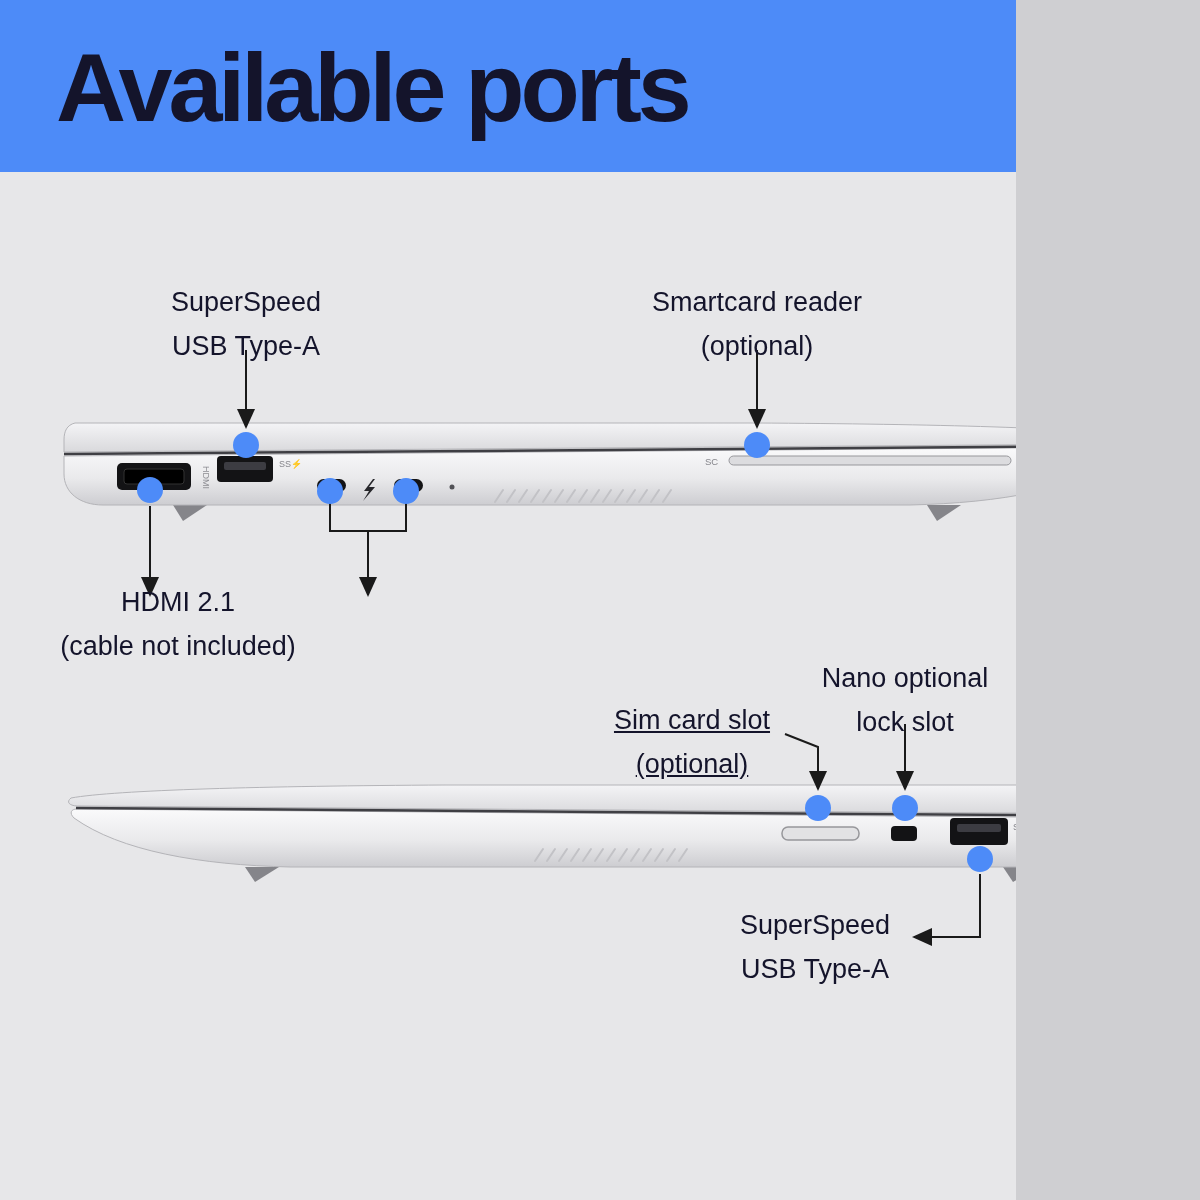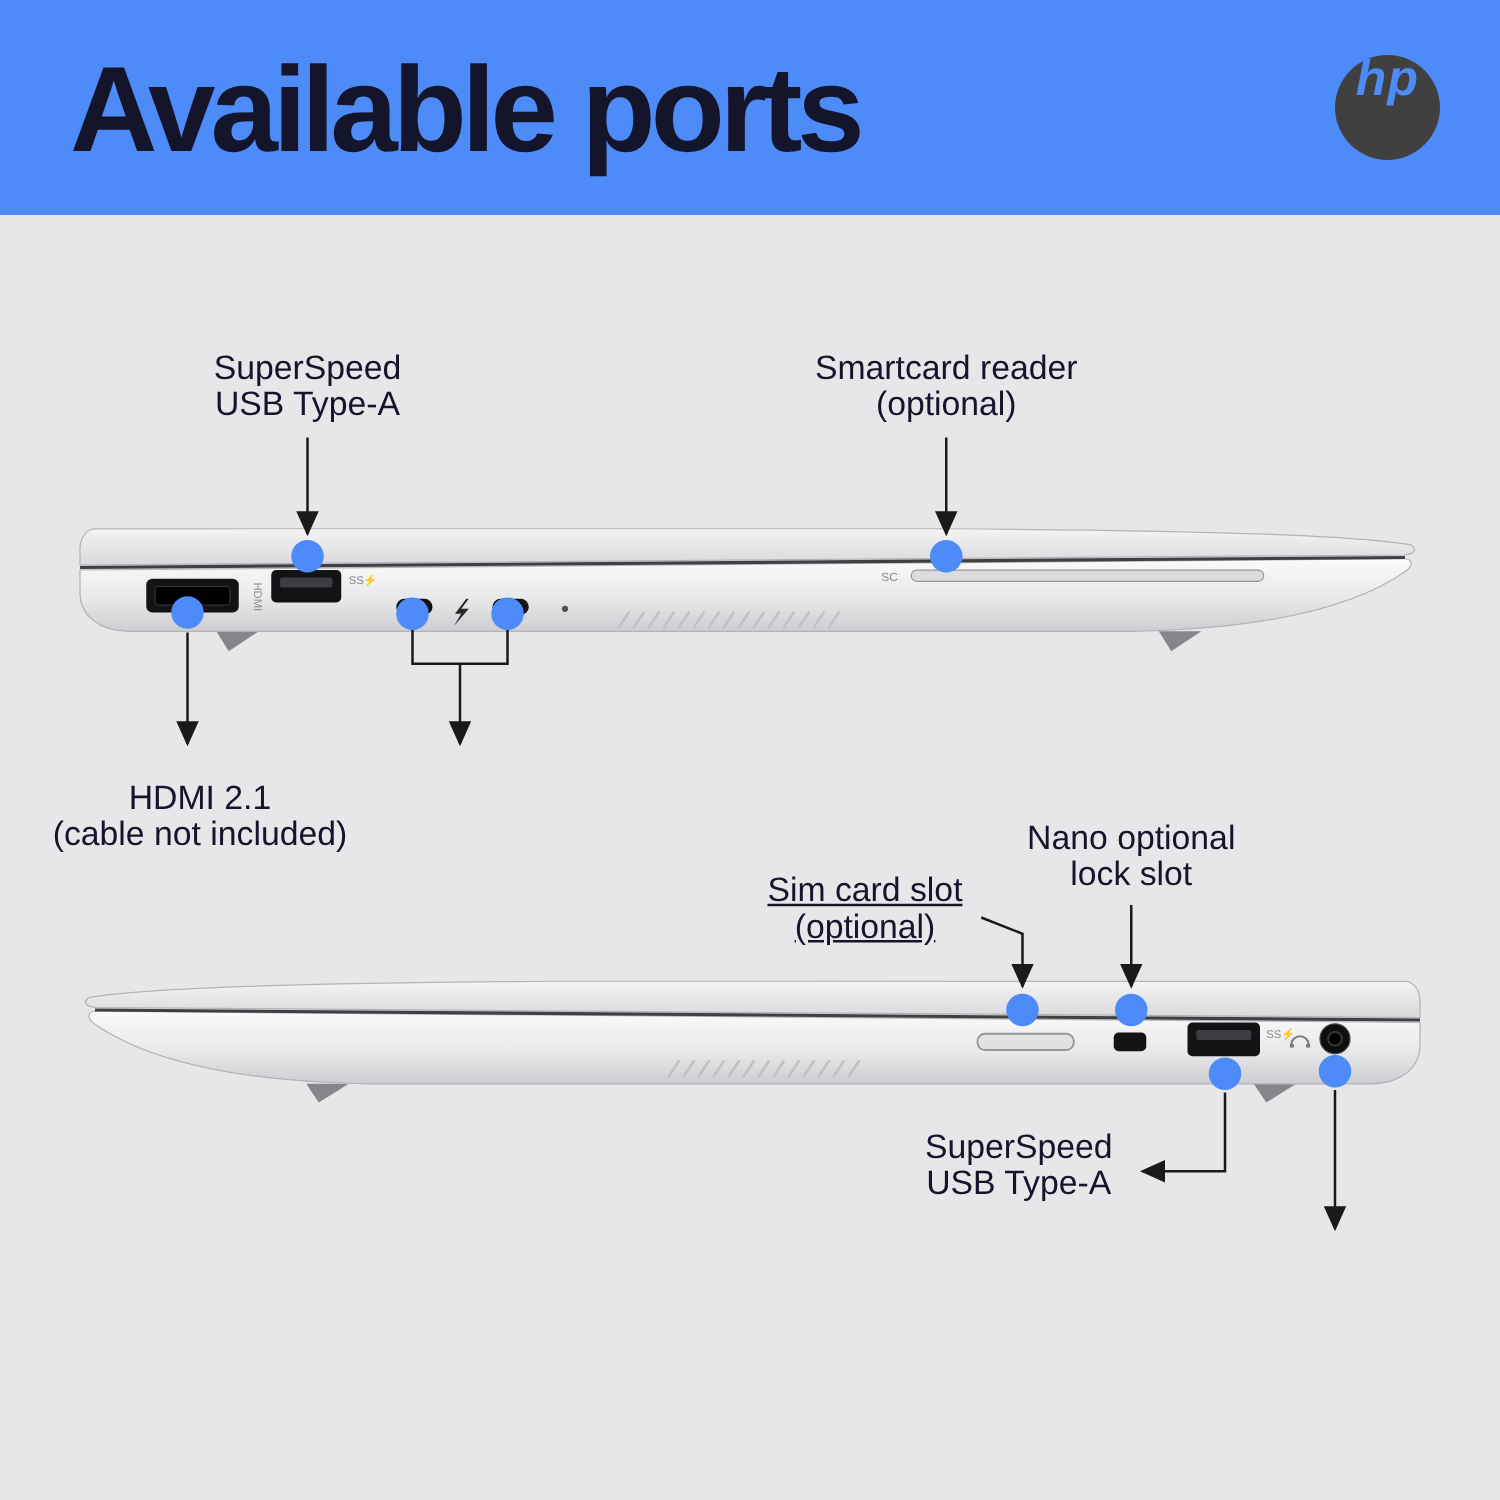--- a/index.html
+++ b/index.html
@@ -1,17 +1,17 @@
 <!DOCTYPE html>
 <html><head>
 <meta charset="utf-8">
 <style>
   html,body { margin:0; padding:0; background:#cfcfd2; }
   .canvas {
-    position:relative; width:1200px; height:1200px; overflow:hidden;
+    position:relative; width:1016px; height:1200px; overflow:hidden;
     background:#E7E7E9; font-family:"Liberation Sans", sans-serif;
   }
   .header {
     position:absolute; left:0; top:0; width:1200px; height:172px;
     background:#4D8BF8;
   }
   .title {
     position:absolute; left:56px; top:18px; margin:0;
     font-size:97px; font-weight:600; letter-spacing:-4px;
     color:#14142B; line-height:140px; white-space:nowrap;
@@ -21,21 +21,21 @@
     border-radius:50%; background:#404040;
     display:flex; align-items:flex-start; justify-content:center;
   }
   .hp-logo span {
     color:#4D8BF8; font-size:40px; font-weight:700; font-style:italic;
     letter-spacing:1px; transform:translateY(-3px);
   }
   .layer { position:absolute; }
   .callout {
     position:absolute; text-align:center; color:#14142B;
-    font-size:27px; line-height:29px; font-weight:400;
+    font-size:27px; line-height:44px; font-weight:400;
     white-space:pre-line;
   }
 </style>
 </head>
 <body>
 
 <div class="canvas">
 
   <div class="header">
     <h1 class="title">Available ports</h1>
@@ -163,21 +163,21 @@
       <circle cx="905" cy="808" r="13"></circle>
       <circle cx="980" cy="859" r="13"></circle>
       <circle cx="1068" cy="857" r="13"></circle>
     </g>
   </svg>
 
   <div class="callout" style="left:96px;  top:280px; width:300px;">SuperSpeed
 USB Type-A</div>
   <div class="callout" style="left:607px; top:280px; width:300px;">Smartcard reader
 (optional)</div>
-  <div class="callout" style="left:0px;   top:624px; width:320px;">HDMI 2.1
+  <div class="callout" style="left:0px;   top:580px; width:320px;padding-left:18px;">HDMI 2.1
 (cable not included)</div>
   <div class="callout" style="left:552px; top:698px; width:280px;text-decoration:underline;">Sim card slot
 (optional)</div>
   <div class="callout" style="left:775px; top:656px; width:260px;">Nano optional
 lock slot</div>
   <div class="callout" style="left:675px; top:903px; width:280px;">SuperSpeed
 USB Type-A</div>
 
 </div>
 

